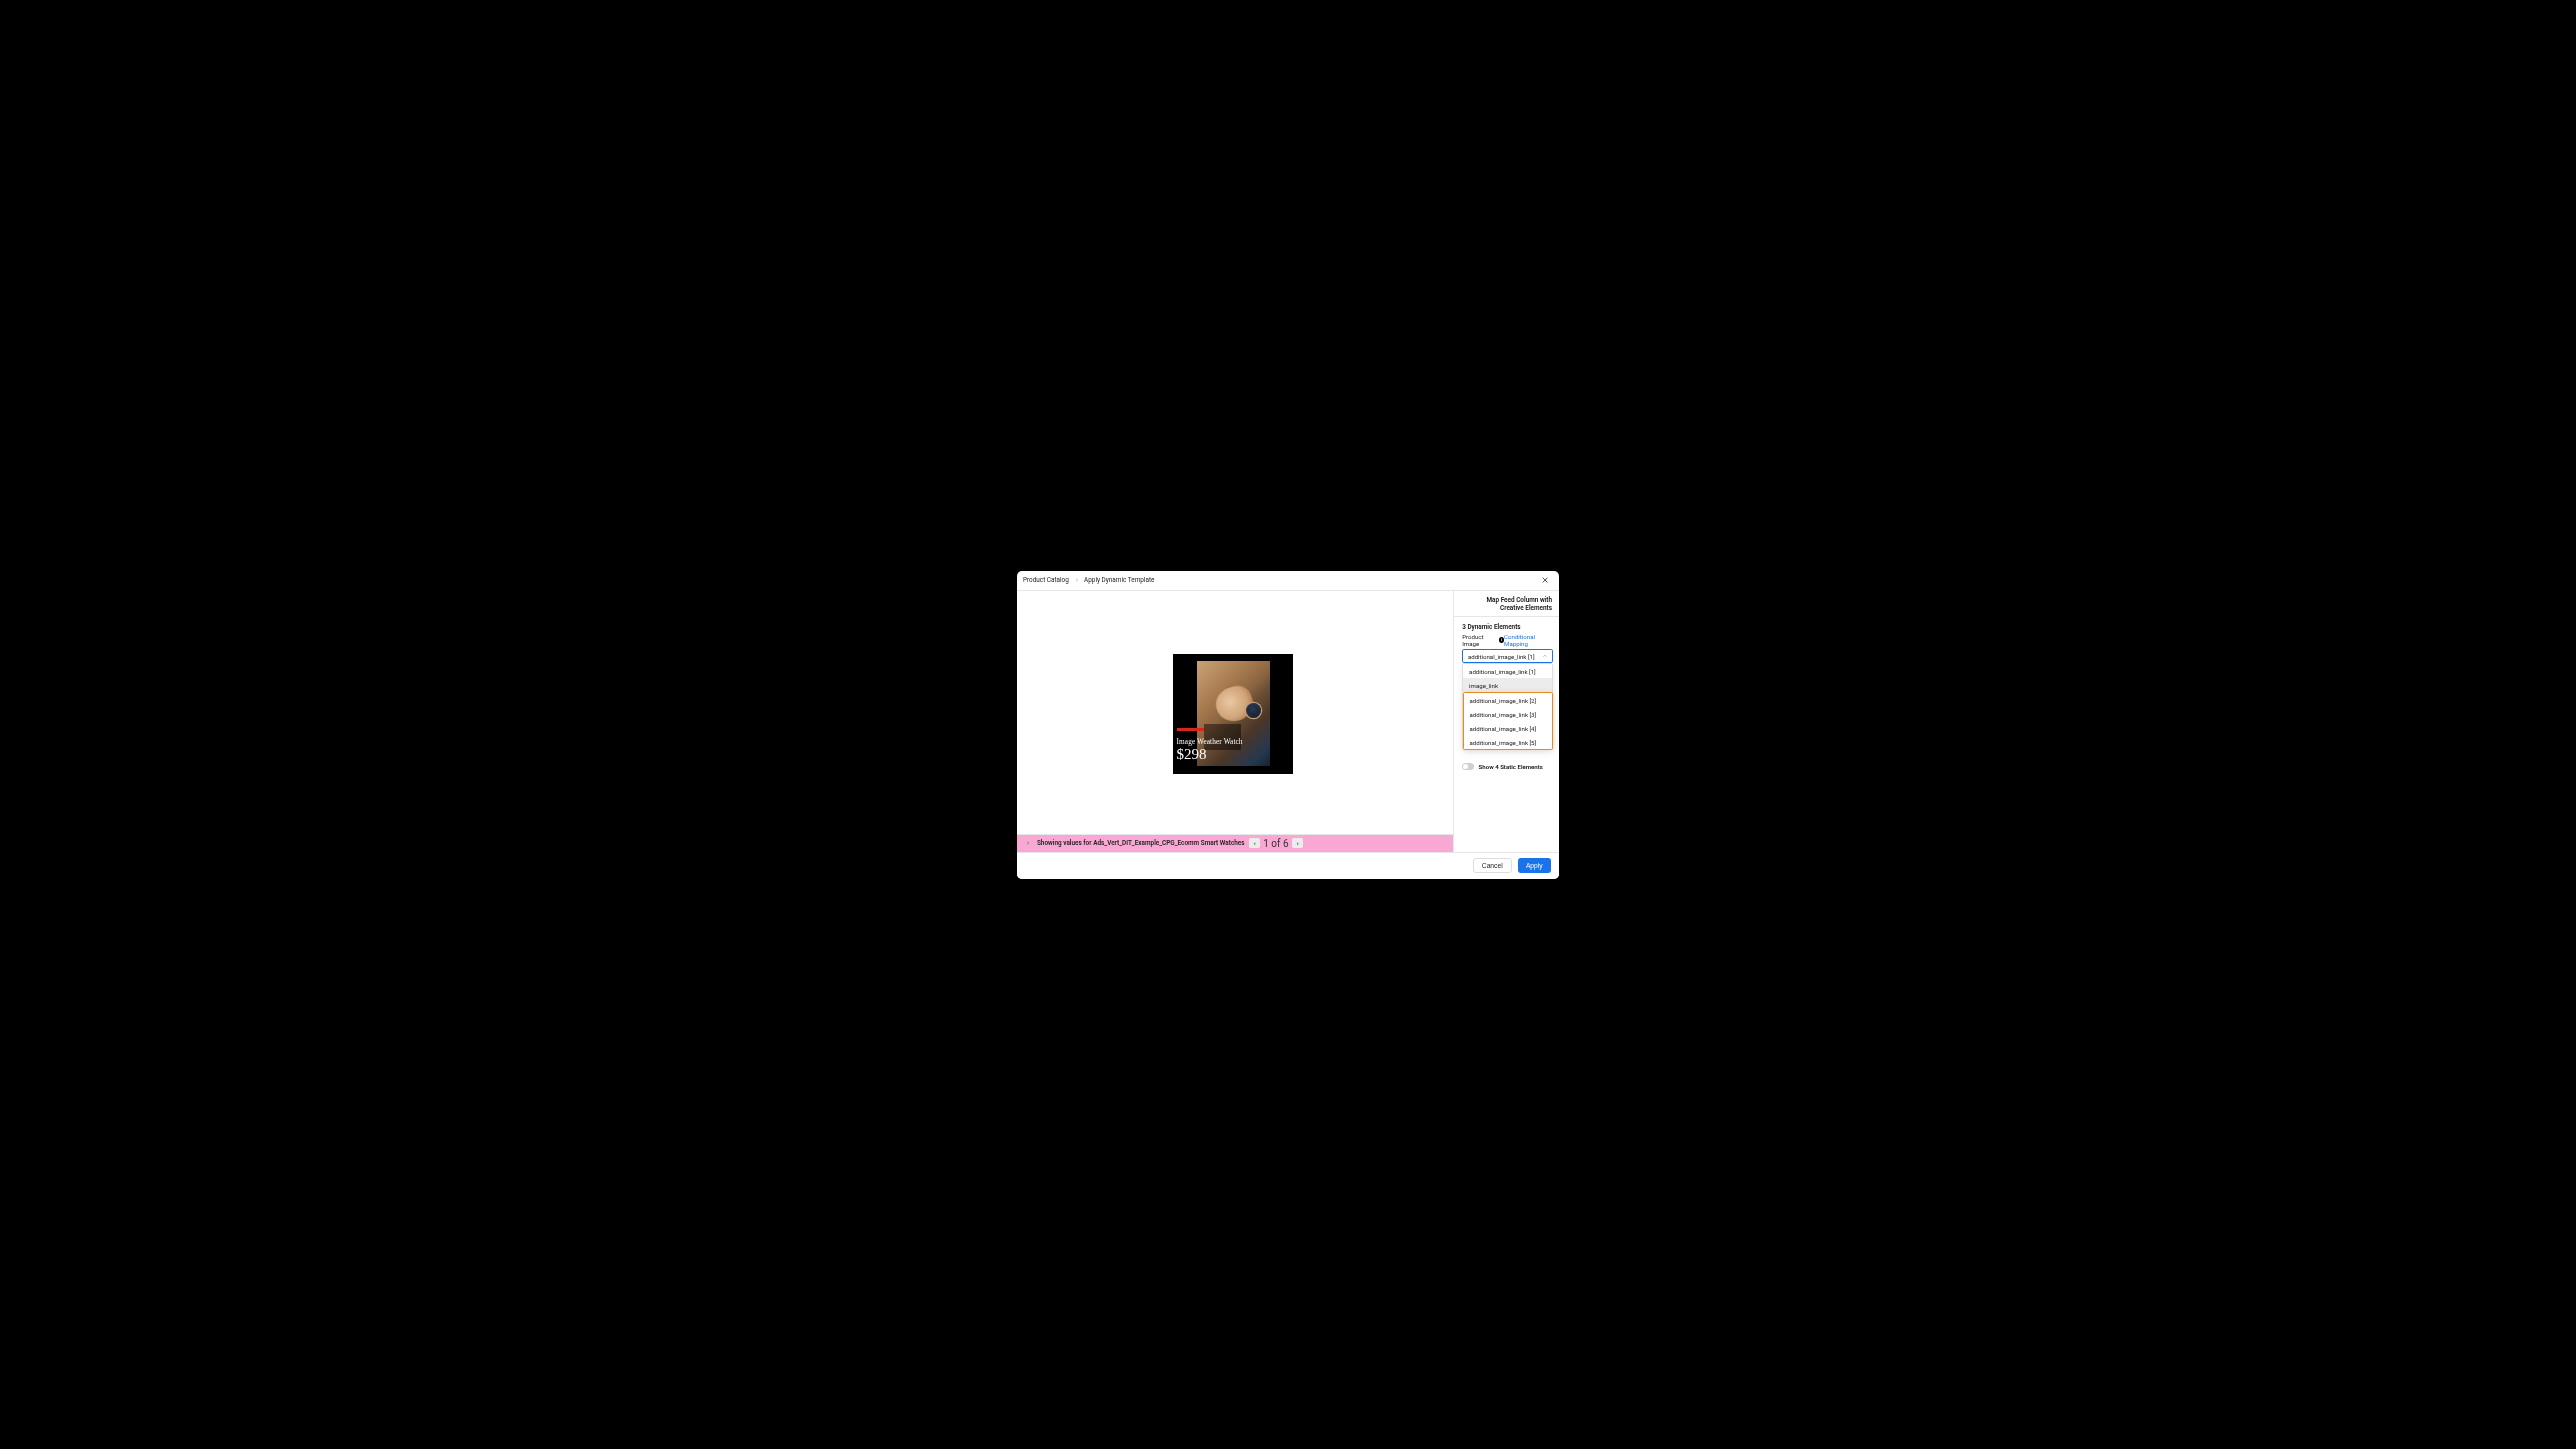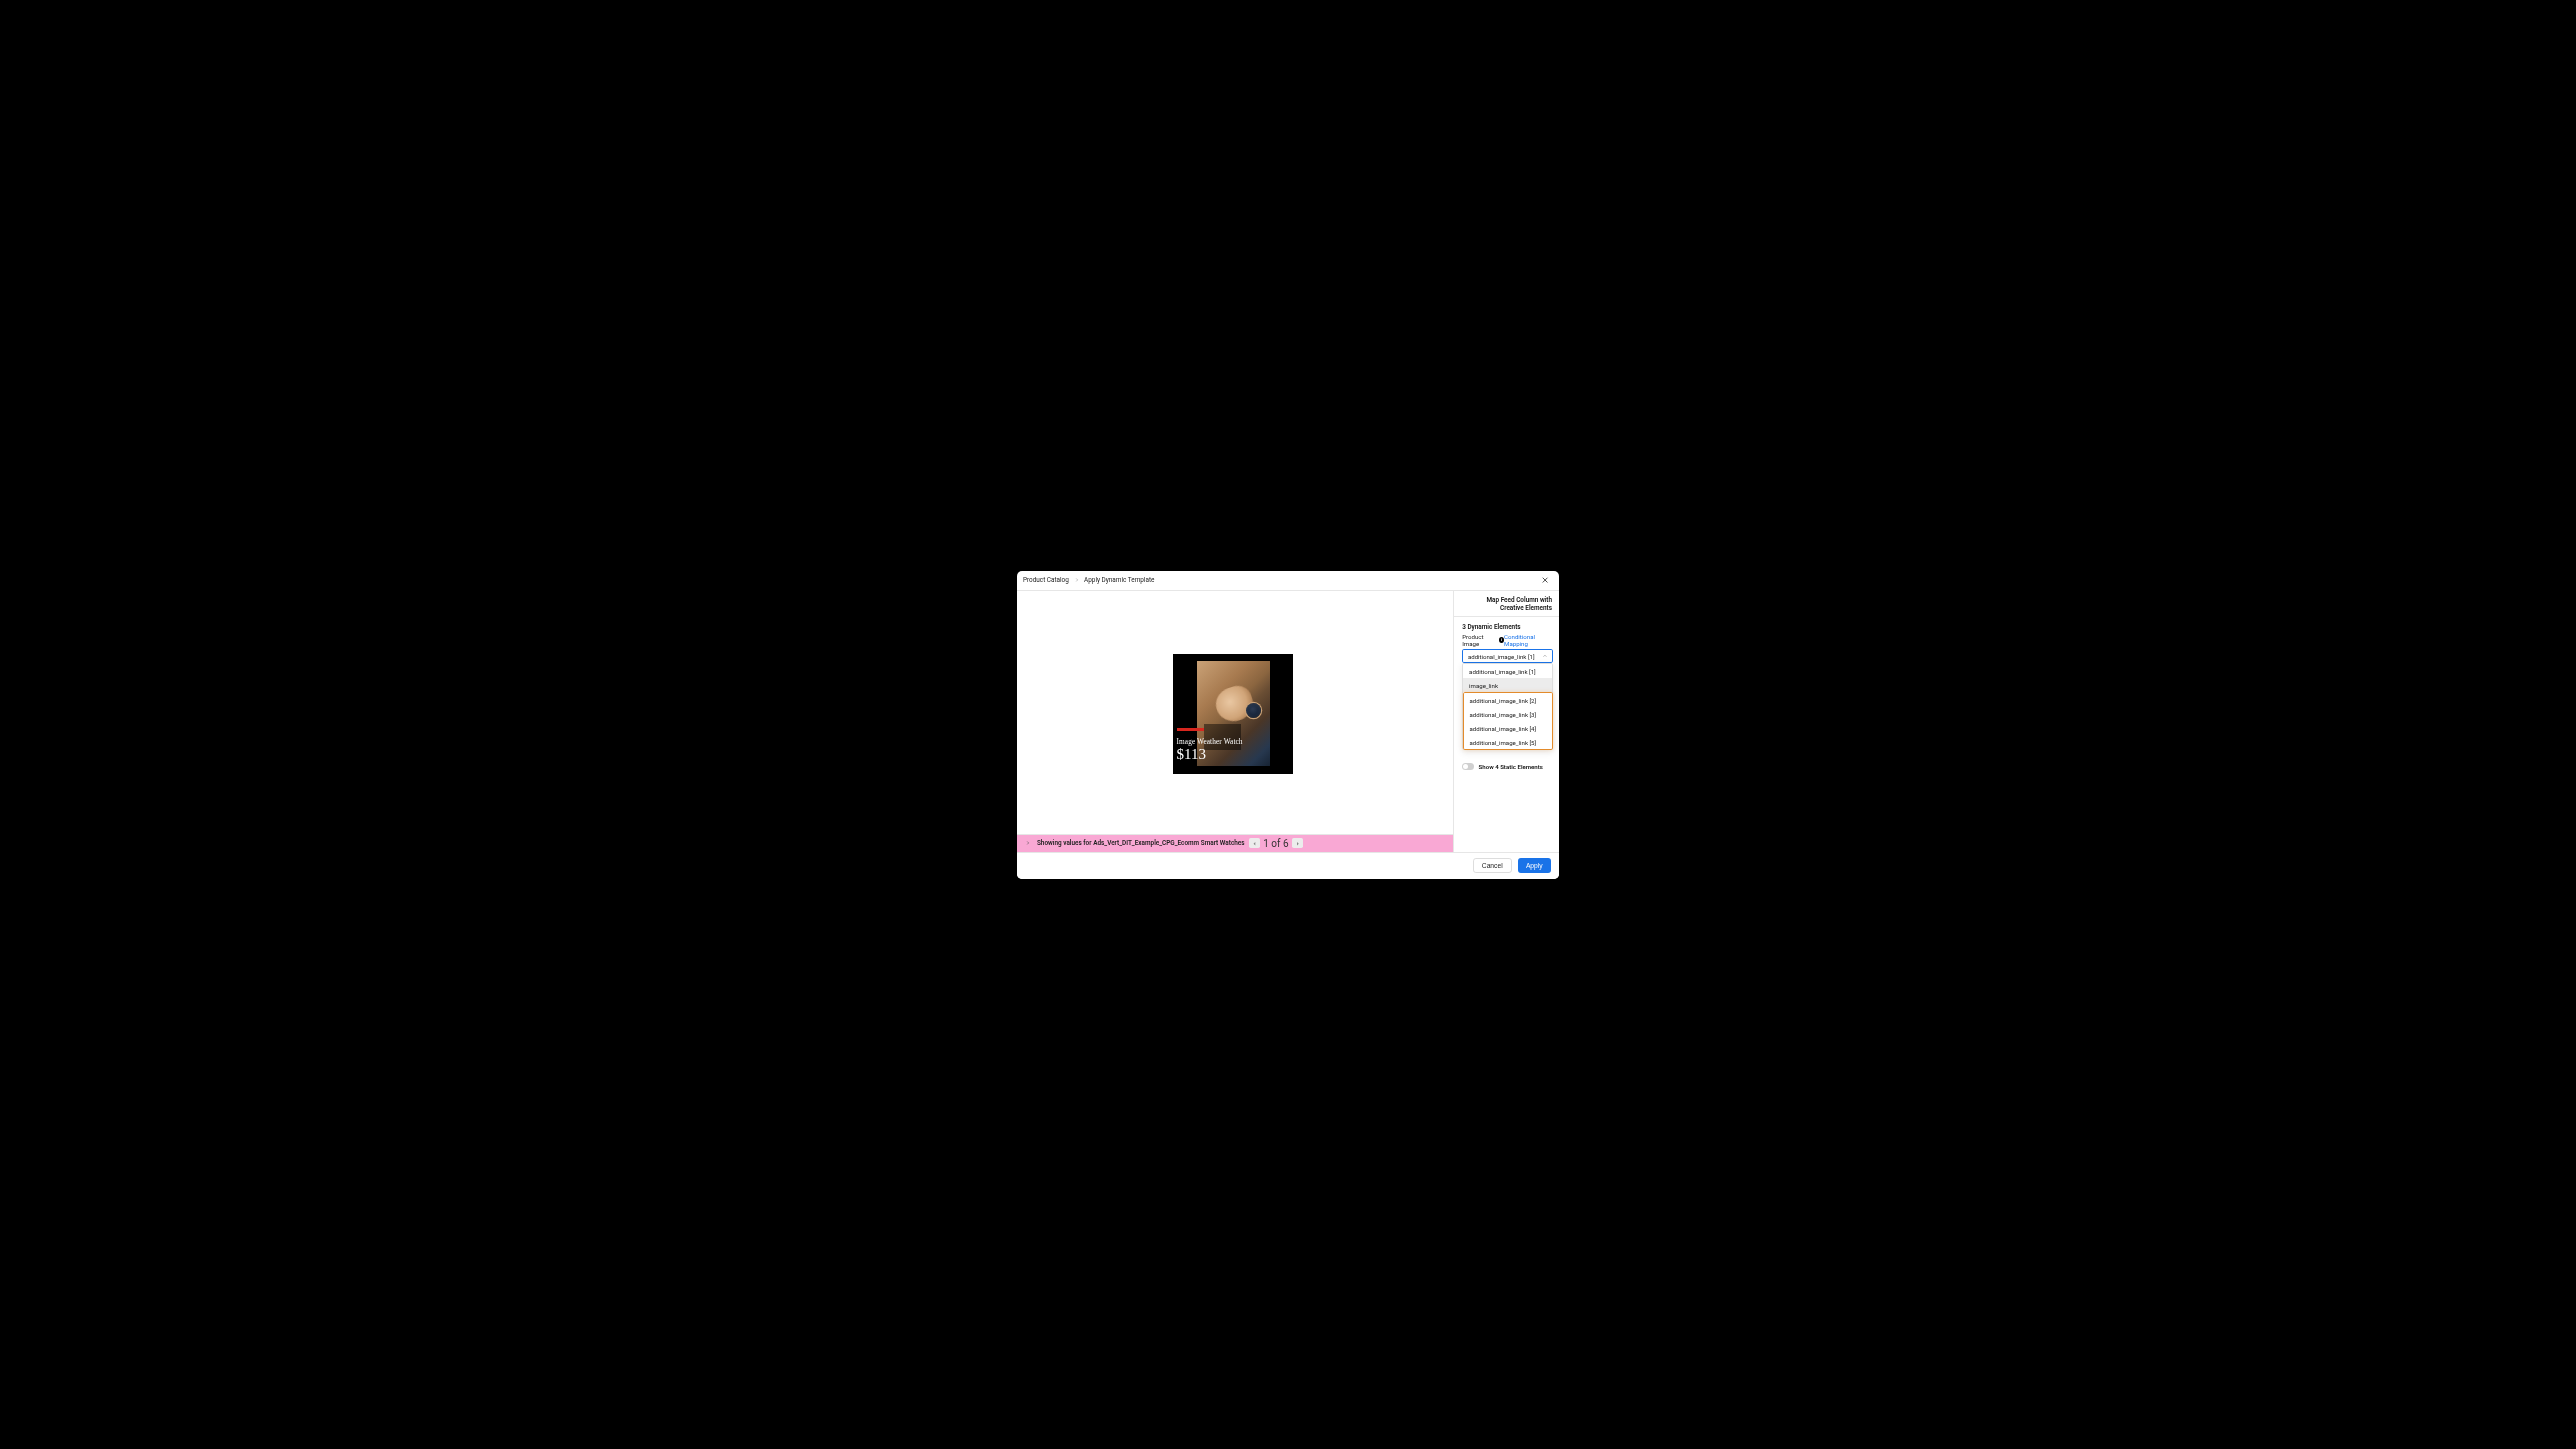--- a/index.html
+++ b/index.html
@@ -357,21 +357,21 @@
   <div class="modal-body">
 
     <div class="canvas-col">
       <div class="canvas-area">
         <div class="preview-card">
           <div class="preview-image"></div>
           <div class="preview-overlay">
             <div class="overlay-dark"></div>
             <div class="red-bar"></div>
             <div class="product-title">Image Weather Watch</div>
-            <div class="product-price">$113</div>
+            <div class="product-price">$298</div>
           </div>
         </div>
       </div>
       <div class="canvas-footer">
         <span class="expand">
           <svg width="5.9" height="5.9" viewBox="0 0 24 24" fill="none" stroke="currentColor" stroke-width="2.5">
               <polyline points="9 18 15 12 9 6"></polyline>
             </svg>
         </span>
         <span style="font-weight:600;">Showing values for Ads_Vert_DIT_Example_CPG_Ecomm Smart Watches</span>

